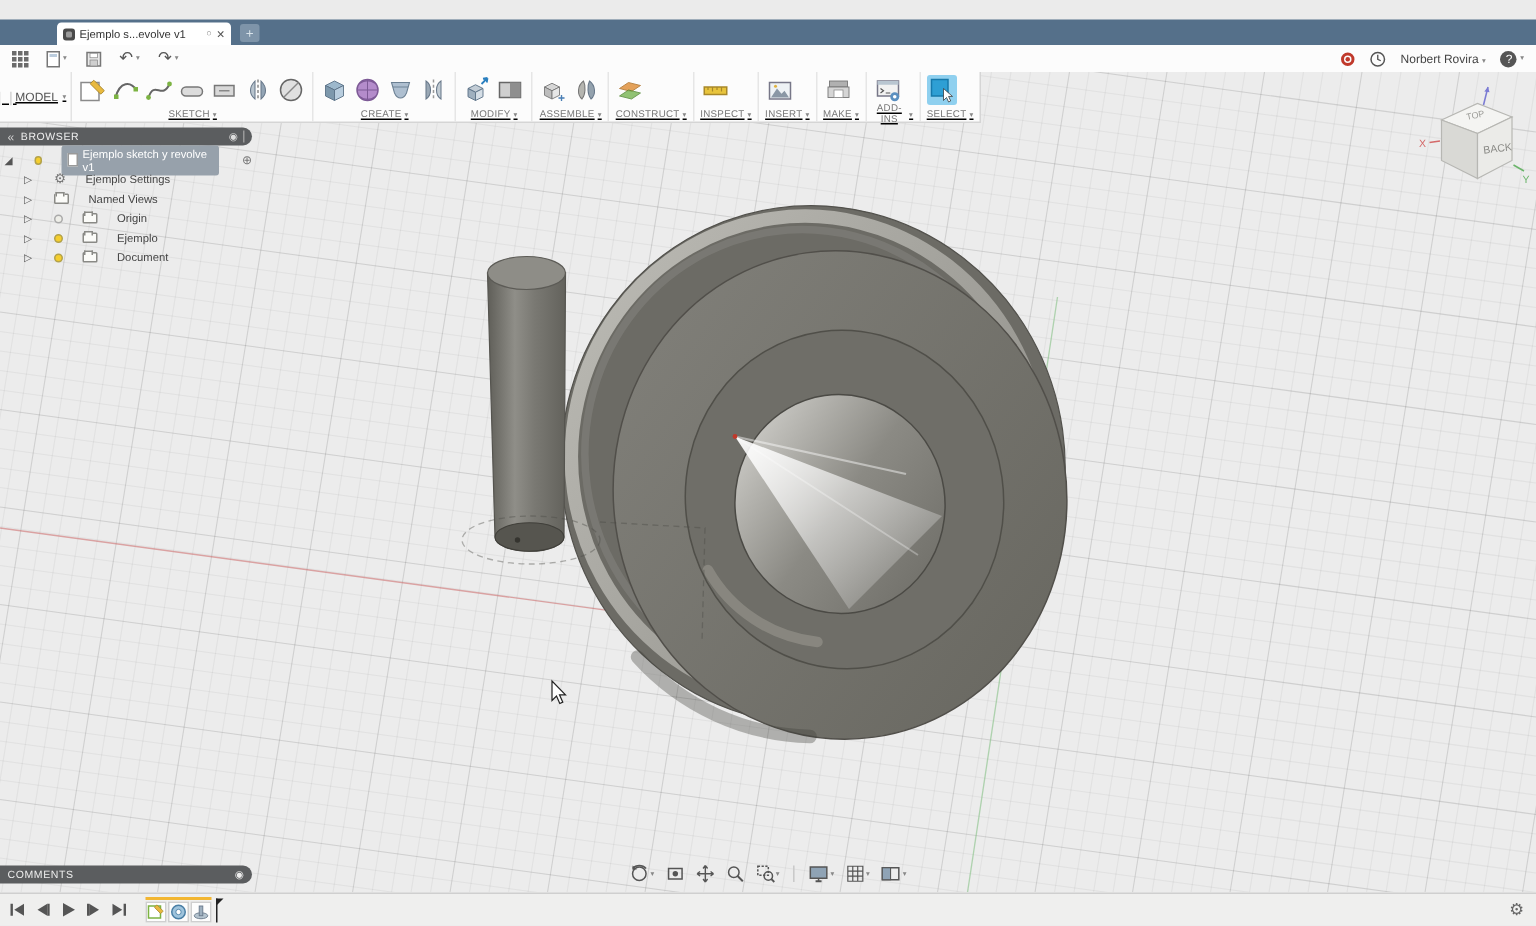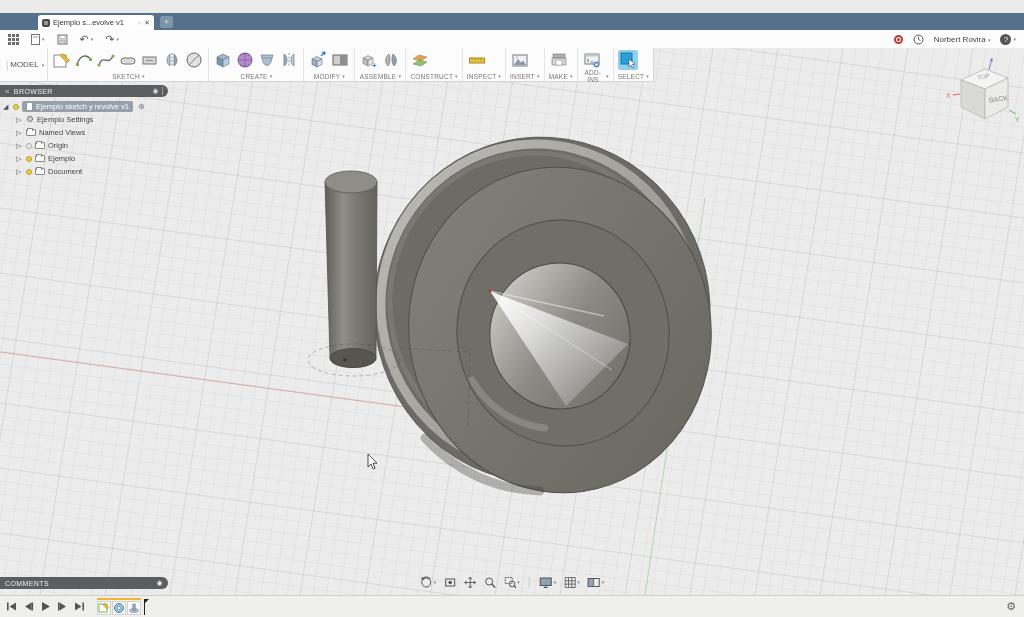--- a/index.html
+++ b/index.html
@@ -35,37 +35,37 @@
   .rec-ring { width:9px; height:9px; border:2px solid #c0392b; border-radius:50%; position:relative; }
   .rec-ring::after { content:""; position:absolute; inset:1px; background:#c0392b; border-radius:50%; }
   .user-name { font-size:8px; color:#444; }
   .help-circle { width:11px; height:11px; background:#555; color:#fff; border-radius:50%; font-size:8px; line-height:11px; text-align:center; }
 
   
   .canvas { position:absolute; top:48px; left:0; width:1024px; height:547px; background:#ececec; overflow:hidden; }
   .canvas svg.scene { position:absolute; top:0; left:0; }
 
   
-  .ribbon { position:absolute; top:0; left:0; width:654px; height:34px; background:#fcfcfc; border-bottom:1px solid #d5d5d5; border-right:1px solid #d5d5d5; display:flex; align-items:stretch; z-index:5; }
+  .ribbon { position:absolute; top:0; left:0; width:654px; height:34px; background:#fcfcfc; border-bottom:1px solid #d5d5d5; border-right:1px solid #d5d5d5; display:flex; align-items:stretch; z-index:5;text-decoration:underline; }
   .rib-handle { width:7px; display:flex; align-items:center; justify-content:center; color:#c9c9c9; font-size:9px; }
   .mode-cell { width:50px; display:flex; align-items:center; justify-content:center; gap:3px; font-size:8px; color:#555; border-right:1px solid #e3e3e3; }
   .rgroup { display:flex; flex-direction:column; border-right:1px solid #e6e6e6; padding:1px 4px 0 4px; }
   .ricons { display:flex; align-items:center; gap:2px; height:23px; }
   .ricon { width:20px; height:20px; display:flex; align-items:center; justify-content:center; border-radius:2px; }
   .ricon.active-tool { background:#8fd0ef; }
   .rlabel { height:10px; font-size:6.5px; color:#777; text-align:center; display:flex; align-items:center; justify-content:center; gap:2px; letter-spacing:.2px; }
 
   
   .browser { position:absolute; top:37px; left:0; width:168px; z-index:4; font-size:7.5px; color:#444; }
   .panel-head { height:12px; background:#5b5d5f; color:#eee; display:flex; align-items:center; padding:0 5px; border-radius:0 6px 6px 0; font-size:7px; letter-spacing:.4px; }
   .panel-head .ph-left { margin-right:4px; color:#cfcfcf; font-size:8px; }
   .panel-head .ph-title { flex:1; }
   .panel-head .ph-btn { color:#ddd; font-size:7px; border-right:1px solid #9a9a9a; padding-right:3px; }
   .tree { margin-top:3px; }
-  .trow { display:flex; align-items:center; height:13px; gap:3px; padding-left:3px; }
+  .trow { display:flex; align-items:center; height:13px; gap:13px; padding-left:3px; }
   .trow.child { padding-left:16px; }
   .tri { color:#555; font-size:7px; width:7px; }
   .bulb { width:6px; height:6px; border-radius:50%; border:1px solid #b3a24a; background:#f5ce2e; }
   .bulb.off { background:#eeeee8; border-color:#aaa; }
   .folder { width:10px; height:7px; border:1px solid #8a8a86; background:#fbfbf8; position:relative; border-radius:1px; }
   .folder::before { content:""; position:absolute; top:-2px; left:0; width:4px; height:2px; background:#fbfbf8; border:1px solid #8a8a86; border-bottom:none; }
   .gear-small { font-size:9px; color:#777; line-height:1; }
   .page-ico { width:7px; height:9px; background:#fff; border:1px solid #999; }
   .root-pill { background:#97a1ab; color:#fff; border-radius:2px; padding:1px 4px; display:flex; align-items:center; gap:3px; }
   .plus-circ { color:#777; font-size:8px; margin-left:2px; }

